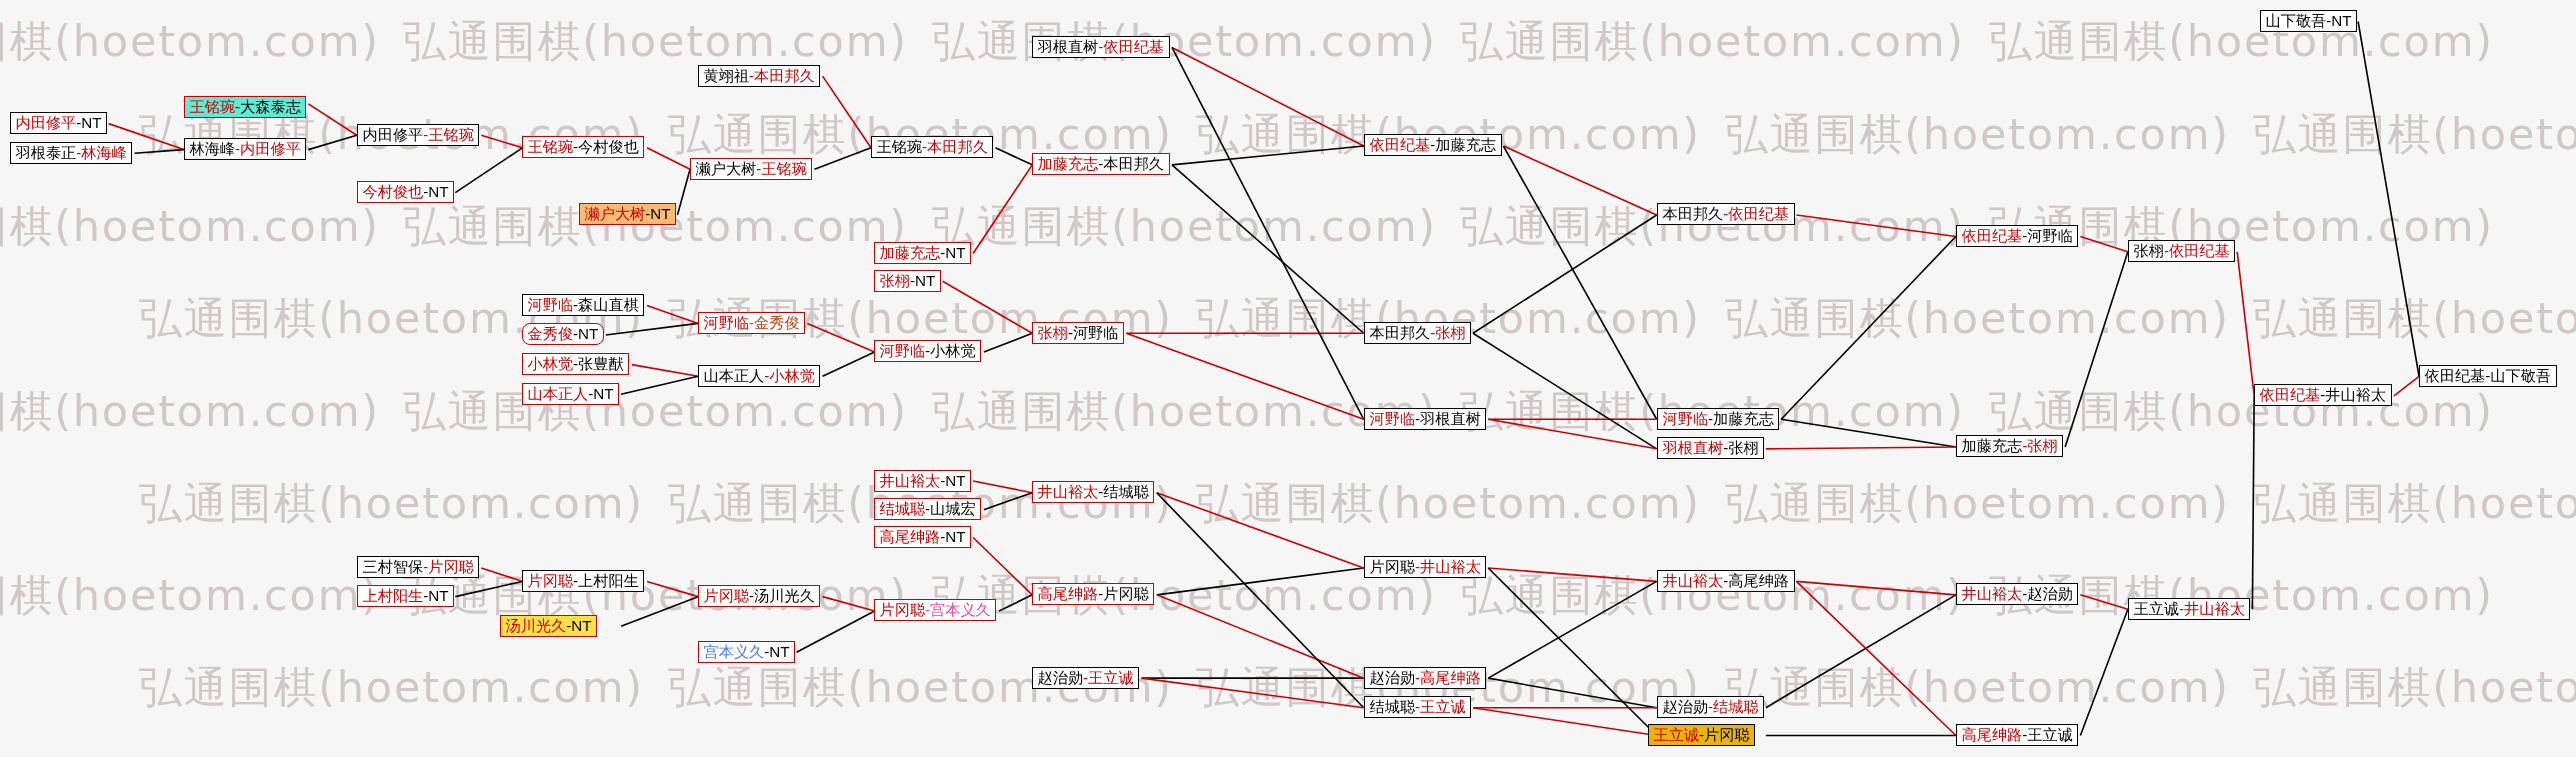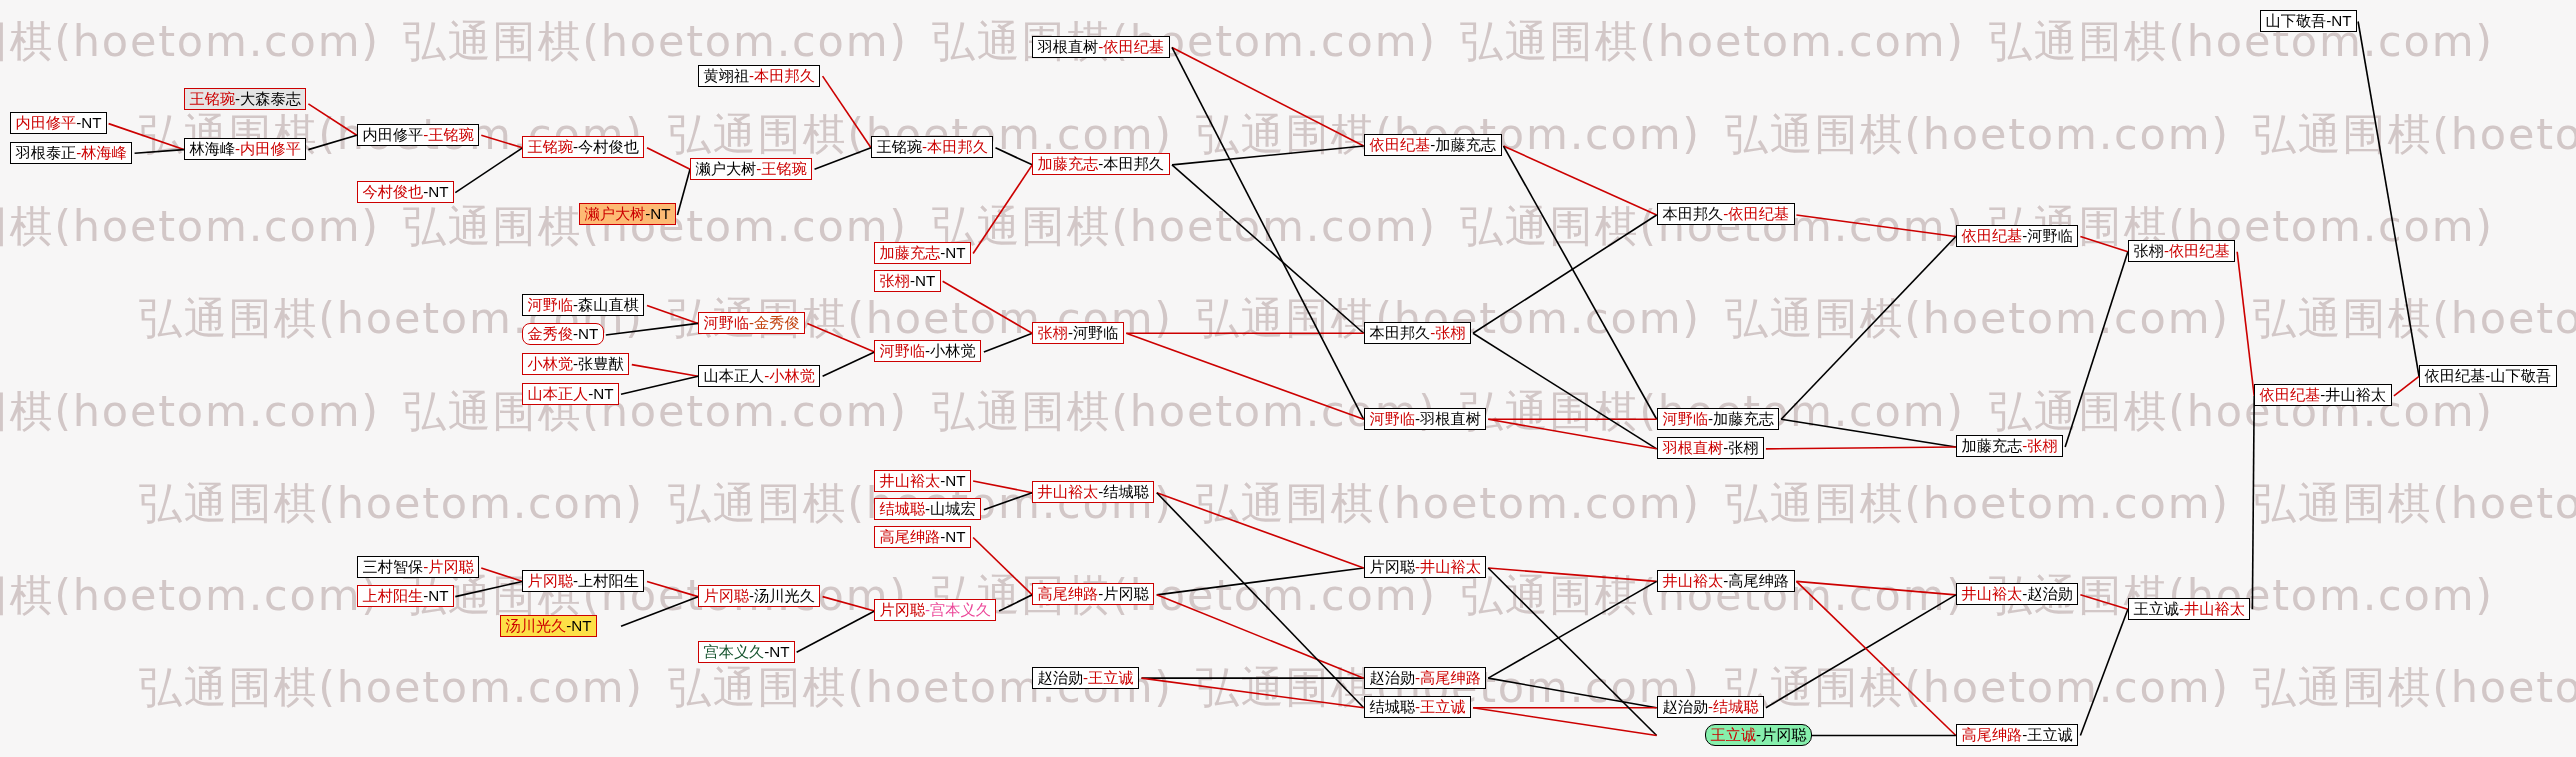--- a/index.html
+++ b/index.html
@@ -145,21 +145,21 @@
       <line x1="1971" y1="790" x2="2183" y2="664" stroke="#000000" stroke-width="1.8"></line>
       <line x1="2005" y1="649" x2="2183" y2="821" stroke="#cc0000" stroke-width="1.8"></line>
       <line x1="1971" y1="821" x2="2183" y2="821" stroke="#000000" stroke-width="1.8"></line>
       <line x1="2322" y1="664" x2="2375" y2="680" stroke="#cc0000" stroke-width="1.8"></line>
       <line x1="2322" y1="821" x2="2375" y2="680" stroke="#000000" stroke-width="1.8"></line>
       <line x1="2514" y1="680" x2="2516" y2="442" stroke="#000000" stroke-width="1.8"></line>
     </svg>
   <div id="box-layer">
       <div class="match-box" style="left: 10px; top: 112px; border-color: rgb(0, 0, 0); background: rgb(255, 255, 255);"><span style="color: rgb(204, 0, 0);">内田修平</span><span style="color: rgb(0, 0, 0);">-NT</span></div>
       <div class="match-box" style="left: 10px; top: 142px; border-color: rgb(0, 0, 0); background: rgb(255, 255, 255);"><span style="color: rgb(0, 0, 0);">羽根泰正</span><span style="color: rgb(204, 0, 0);">-林海峰</span></div>
-      <div class="match-box" style="left: 184px; top: 88px; border-color: rgb(204, 0, 0); background: #e5e5e5;"><span style="color: rgb(204, 0, 0);">王铭琬</span><span style="color: rgb(0, 0, 0);">-大森泰志</span></div>
+      <div class="match-box" style="left: 184px; top: 96px; border-color: rgb(204, 0, 0); background: #5eead4;"><span style="color: rgb(204, 0, 0);">王铭琬</span><span style="color: rgb(0, 0, 0);">-大森泰志</span></div>
       <div class="match-box" style="left: 184px; top: 138px; border-color: rgb(0, 0, 0); background: rgb(255, 255, 255);"><span style="color: rgb(0, 0, 0);">林海峰</span><span style="color: rgb(204, 0, 0);">-内田修平</span></div>
       <div class="match-box" style="left: 357px; top: 124px; border-color: rgb(0, 0, 0); background: rgb(255, 255, 255);"><span style="color: rgb(0, 0, 0);">内田修平</span><span style="color: rgb(204, 0, 0);">-王铭琬</span></div>
       <div class="match-box" style="left: 357px; top: 181px; border-color: rgb(204, 0, 0); background: rgb(255, 255, 255);"><span style="color: rgb(204, 0, 0);">今村俊也</span><span style="color: rgb(0, 0, 0);">-NT</span></div>
       <div class="match-box" style="left: 522px; top: 136px; border-color: rgb(204, 0, 0); background: rgb(255, 255, 255);"><span style="color: rgb(204, 0, 0);">王铭琬</span><span style="color: rgb(0, 0, 0);">-今村俊也</span></div>
       <div class="match-box" style="left: 579px; top: 203px; border-color: rgb(204, 0, 0); background: #fdba74;"><span style="color: rgb(204, 0, 0);">濑户大树</span><span style="color: rgb(0, 0, 0);">-NT</span></div>
       <div class="match-box" style="left: 698px; top: 65px; border-color: rgb(0, 0, 0); background: rgb(255, 255, 255);"><span style="color: rgb(0, 0, 0);">黄翊祖</span><span style="color: rgb(204, 0, 0);">-本田邦久</span></div>
       <div class="match-box" style="left: 690px; top: 158px; border-color: rgb(204, 0, 0); background: rgb(255, 255, 255);"><span style="color: rgb(0, 0, 0);">濑户大树</span><span style="color: rgb(204, 0, 0);">-王铭琬</span></div>
       <div class="match-box" style="left: 871px; top: 136px; border-color: rgb(0, 0, 0); background: rgb(255, 255, 255);"><span style="color: rgb(0, 0, 0);">王铭琬</span><span style="color: rgb(204, 0, 0);">-本田邦久</span></div>
       <div class="match-box" style="left: 874px; top: 242px; border-color: rgb(204, 0, 0); background: rgb(255, 255, 255);"><span style="color: rgb(204, 0, 0);">加藤充志</span><span style="color: rgb(0, 0, 0);">-NT</span></div>
       <div class="match-box" style="left: 874px; top: 270px; border-color: rgb(204, 0, 0); background: rgb(255, 255, 255);"><span style="color: rgb(204, 0, 0);">张栩</span><span style="color: rgb(0, 0, 0);">-NT</span></div>
@@ -183,32 +183,32 @@
       <div class="match-box" style="left: 1956px; top: 435px; border-color: rgb(0, 0, 0); background: rgb(255, 255, 255);"><span style="color: rgb(0, 0, 0);">加藤充志</span><span style="color: rgb(204, 0, 0);">-张栩</span></div>
       <div class="match-box" style="left: 2128px; top: 240px; border-color: rgb(0, 0, 0); background: rgb(255, 255, 255);"><span style="color: rgb(0, 0, 0);">张栩</span><span style="color: rgb(204, 0, 0);">-依田纪基</span></div>
       <div class="match-box" style="left: 2260px; top: 10px; border-color: rgb(0, 0, 0); background: rgb(255, 255, 255);"><span style="color: rgb(0, 0, 0);">山下敬吾</span><span style="color: rgb(0, 0, 0);">-NT</span></div>
       <div class="match-box" style="left: 2254px; top: 384px; border-color: rgb(0, 0, 0); background: rgb(255, 255, 255);"><span style="color: rgb(204, 0, 0);">依田纪基</span><span style="color: rgb(0, 0, 0);">-井山裕太</span></div>
       <div class="match-box" style="left: 2419px; top: 365px; border-color: rgb(0, 0, 0); background: rgb(255, 255, 255);"><span style="color: rgb(0, 0, 0);">依田纪基</span><span style="color: rgb(0, 0, 0);">-山下敬吾</span></div>
       <div class="match-box" style="left: 357px; top: 556px; border-color: rgb(0, 0, 0); background: rgb(255, 255, 255);"><span style="color: rgb(0, 0, 0);">三村智保</span><span style="color: rgb(204, 0, 0);">-片冈聪</span></div>
       <div class="match-box" style="left: 357px; top: 585px; border-color: rgb(204, 0, 0); background: rgb(255, 255, 255);"><span style="color: rgb(204, 0, 0);">上村阳生</span><span style="color: rgb(0, 0, 0);">-NT</span></div>
       <div class="match-box" style="left: 522px; top: 570px; border-color: rgb(0, 0, 0); background: rgb(255, 255, 255);"><span style="color: rgb(204, 0, 0);">片冈聪</span><span style="color: rgb(0, 0, 0);">-上村阳生</span></div>
       <div class="match-box" style="left: 500px; top: 615px; border-color: rgb(204, 0, 0); background: #fde047;"><span style="color: rgb(204, 0, 0);">汤川光久</span><span style="color: rgb(0, 0, 0);">-NT</span></div>
       <div class="match-box" style="left: 698px; top: 585px; border-color: rgb(204, 0, 0); background: rgb(255, 255, 255);"><span style="color: rgb(204, 0, 0);">片冈聪</span><span style="color: rgb(0, 0, 0);">-汤川光久</span></div>
-      <div class="match-box" style="left: 698px; top: 641px; border-color: rgb(204, 0, 0); background: rgb(255, 255, 255);"><span style="color: #14532d;">宫本义久</span><span style="color: rgb(0, 0, 0);">-NT</span></div>
+      <div class="match-box" style="left: 698px; top: 641px; border-color: rgb(204, 0, 0); background: rgb(255, 255, 255);"><span style="color: #3b82f6;">宫本义久</span><span style="color: rgb(0, 0, 0);">-NT</span></div>
       <div class="match-box" style="left: 874px; top: 599px; border-color: rgb(204, 0, 0); background: rgb(255, 255, 255);"><span style="color: rgb(204, 0, 0);">片冈聪</span><span style="color: #ec4899;">-宫本义久</span></div>
       <div class="match-box" style="left: 874px; top: 470px; border-color: rgb(204, 0, 0); background: rgb(255, 255, 255);"><span style="color: rgb(204, 0, 0);">井山裕太</span><span style="color: rgb(0, 0, 0);">-NT</span></div>
       <div class="match-box" style="left: 874px; top: 498px; border-color: rgb(204, 0, 0); background: rgb(255, 255, 255);"><span style="color: rgb(204, 0, 0);">结城聪</span><span style="color: rgb(0, 0, 0);">-山城宏</span></div>
       <div class="match-box" style="left: 874px; top: 526px; border-color: rgb(204, 0, 0); background: rgb(255, 255, 255);"><span style="color: rgb(204, 0, 0);">高尾绅路</span><span style="color: rgb(0, 0, 0);">-NT</span></div>
       <div class="match-box" style="left: 1032px; top: 481px; border-color: rgb(204, 0, 0); background: rgb(255, 255, 255);"><span style="color: rgb(204, 0, 0);">井山裕太</span><span style="color: rgb(0, 0, 0);">-结城聪</span></div>
       <div class="match-box" style="left: 1032px; top: 583px; border-color: rgb(204, 0, 0); background: rgb(255, 255, 255);"><span style="color: rgb(204, 0, 0);">高尾绅路</span><span style="color: rgb(0, 0, 0);">-片冈聪</span></div>
       <div class="match-box" style="left: 1032px; top: 667px; border-color: rgb(0, 0, 0); background: rgb(255, 255, 255);"><span style="color: rgb(0, 0, 0);">赵治勋</span><span style="color: rgb(204, 0, 0);">-王立诚</span></div>
       <div class="match-box" style="left: 1364px; top: 556px; border-color: rgb(0, 0, 0); background: rgb(255, 255, 255);"><span style="color: rgb(0, 0, 0);">片冈聪</span><span style="color: rgb(204, 0, 0);">-井山裕太</span></div>
       <div class="match-box" style="left: 1364px; top: 667px; border-color: rgb(0, 0, 0); background: rgb(255, 255, 255);"><span style="color: rgb(0, 0, 0);">赵治勋</span><span style="color: rgb(204, 0, 0);">-高尾绅路</span></div>
       <div class="match-box" style="left: 1364px; top: 696px; border-color: rgb(0, 0, 0); background: rgb(255, 255, 255);"><span style="color: rgb(0, 0, 0);">结城聪</span><span style="color: rgb(204, 0, 0);">-王立诚</span></div>
       <div class="match-box" style="left: 1657px; top: 570px; border-color: rgb(0, 0, 0); background: rgb(255, 255, 255);"><span style="color: rgb(204, 0, 0);">井山裕太</span><span style="color: rgb(0, 0, 0);">-高尾绅路</span></div>
       <div class="match-box" style="left: 1657px; top: 696px; border-color: rgb(0, 0, 0); background: rgb(255, 255, 255);"><span style="color: rgb(0, 0, 0);">赵治勋</span><span style="color: rgb(204, 0, 0);">-结城聪</span></div>
-      <div class="match-box" style="left: 1705px; top: 724px; border-color: rgb(0, 0, 0); background: #86efac; border-radius: 10px;"><span style="color: rgb(204, 0, 0);">王立诚</span><span style="color: rgb(0, 0, 0);">-片冈聪</span></div>
+      <div class="match-box" style="left: 1648px; top: 724px; border-color: rgb(0, 0, 0); background: #eab308;"><span style="color: rgb(204, 0, 0);">王立诚</span><span style="color: rgb(0, 0, 0);">-片冈聪</span></div>
       <div class="match-box" style="left: 1956px; top: 583px; border-color: rgb(0, 0, 0); background: rgb(255, 255, 255);"><span style="color: rgb(204, 0, 0);">井山裕太</span><span style="color: rgb(0, 0, 0);">-赵治勋</span></div>
       <div class="match-box" style="left: 1956px; top: 724px; border-color: rgb(0, 0, 0); background: rgb(255, 255, 255);"><span style="color: rgb(204, 0, 0);">高尾绅路</span><span style="color: rgb(0, 0, 0);">-王立诚</span></div>
       <div class="match-box" style="left: 2128px; top: 598px; border-color: rgb(0, 0, 0); background: rgb(255, 255, 255);"><span style="color: rgb(0, 0, 0);">王立诚</span><span style="color: rgb(204, 0, 0);">-井山裕太</span></div>
     </div>
 </div>
 
 
 </body></html>

